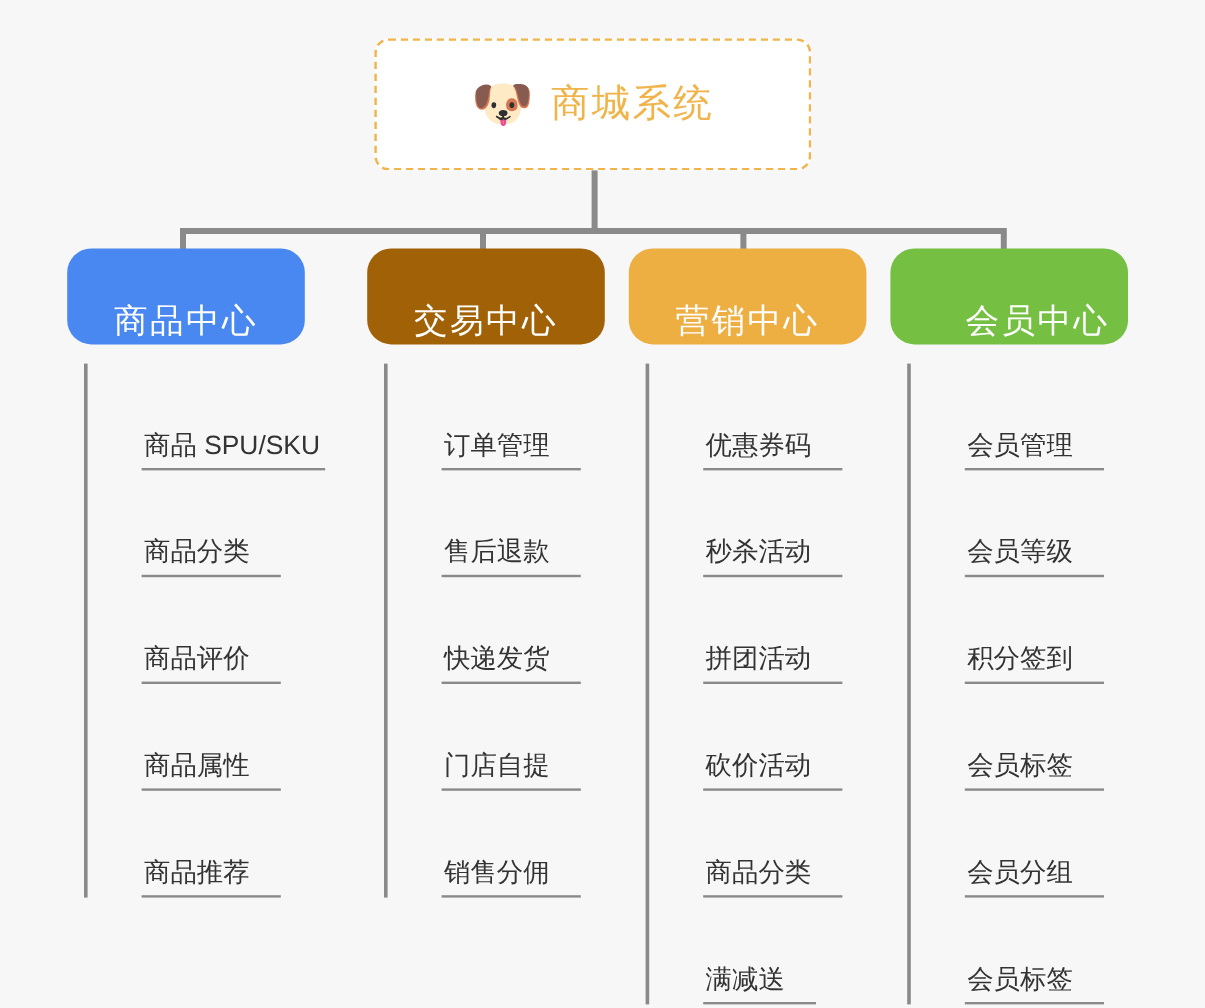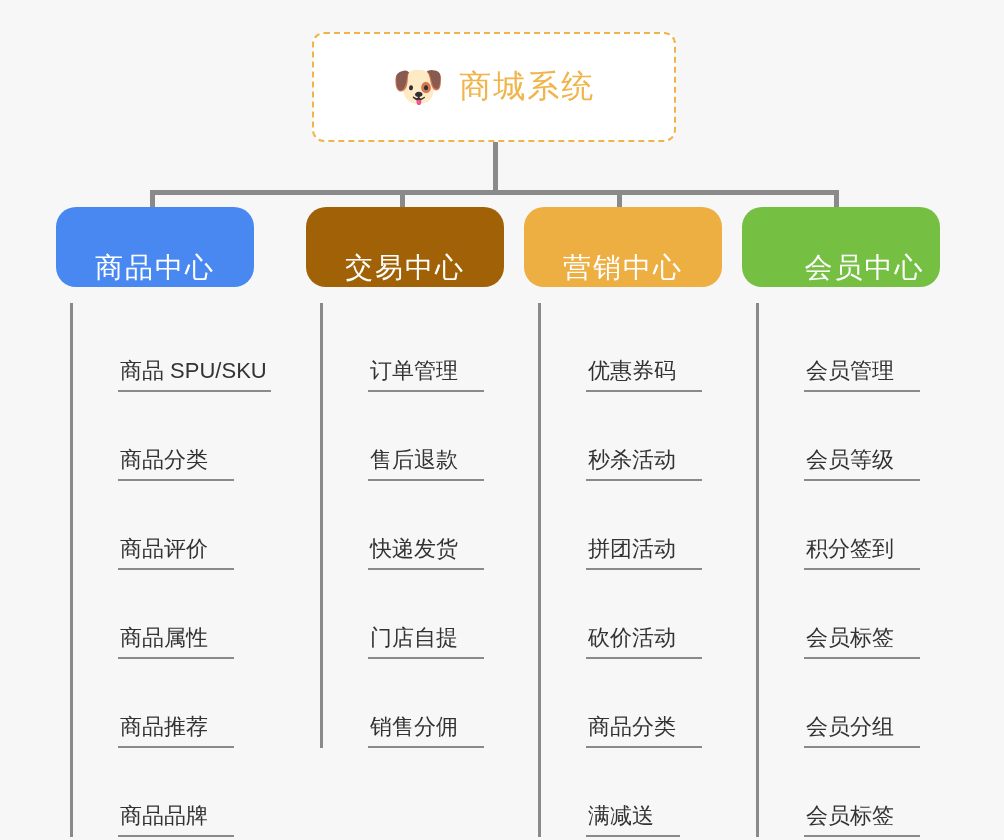--- a/index.html
+++ b/index.html
@@ -162,23 +162,20 @@
         </div>
       <div class="leaf-item">
           <span class="leaf-label">商品评价</span>
         </div>
       <div class="leaf-item">
           <span class="leaf-label">商品属性</span>
         </div>
       <div class="leaf-item">
           <span class="leaf-label">商品推荐</span>
         </div>
-      <div class="leaf-item">
-          <span class="leaf-label">商品品牌</span>
-        </div>
     </div>
   </div>
 
   <div class="column col1">
     <div class="cat-header">
       <span>交易中心</span>
     </div>
     <div class="leaf-list">
       <div class="leaf-item">
           <span class="leaf-label">订单管理</span>

